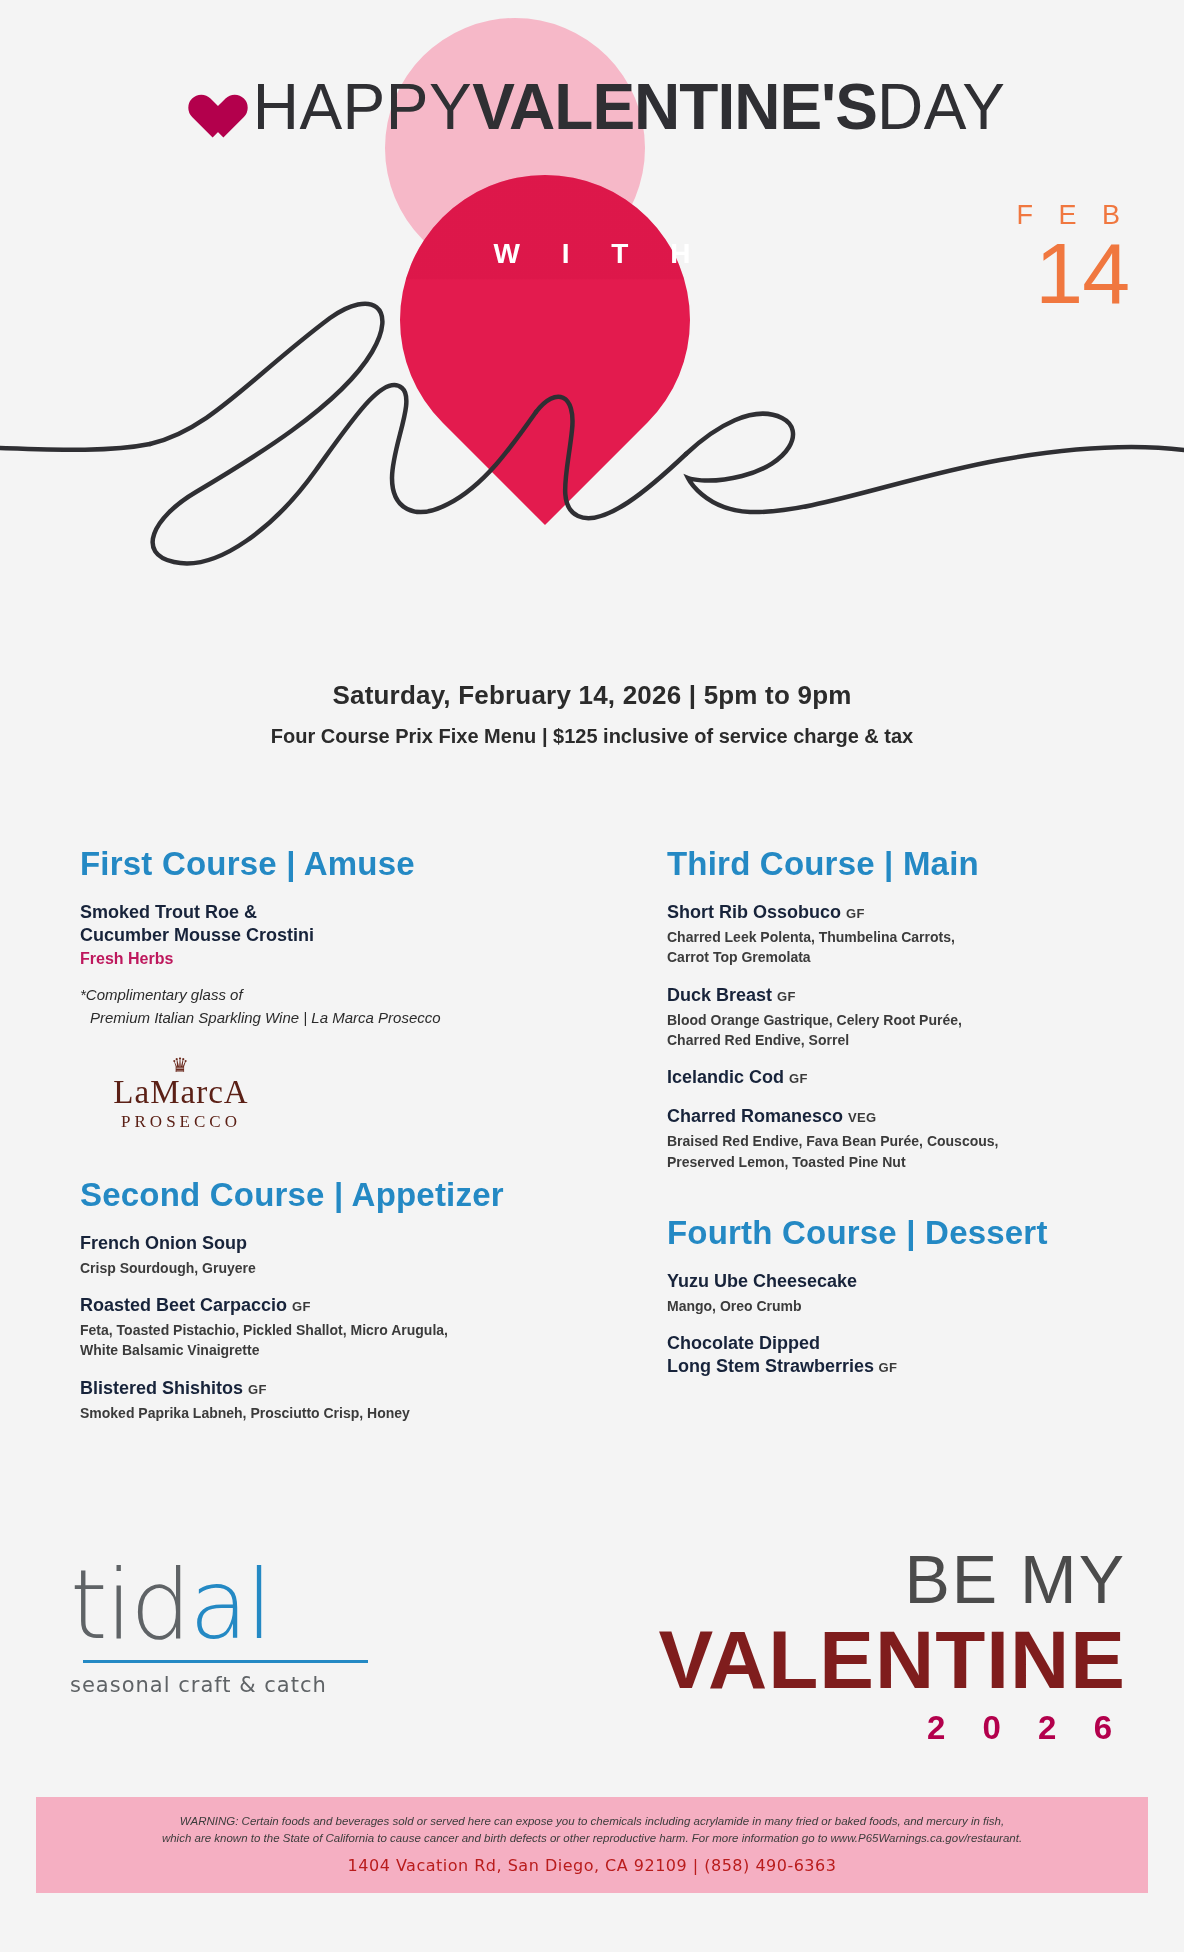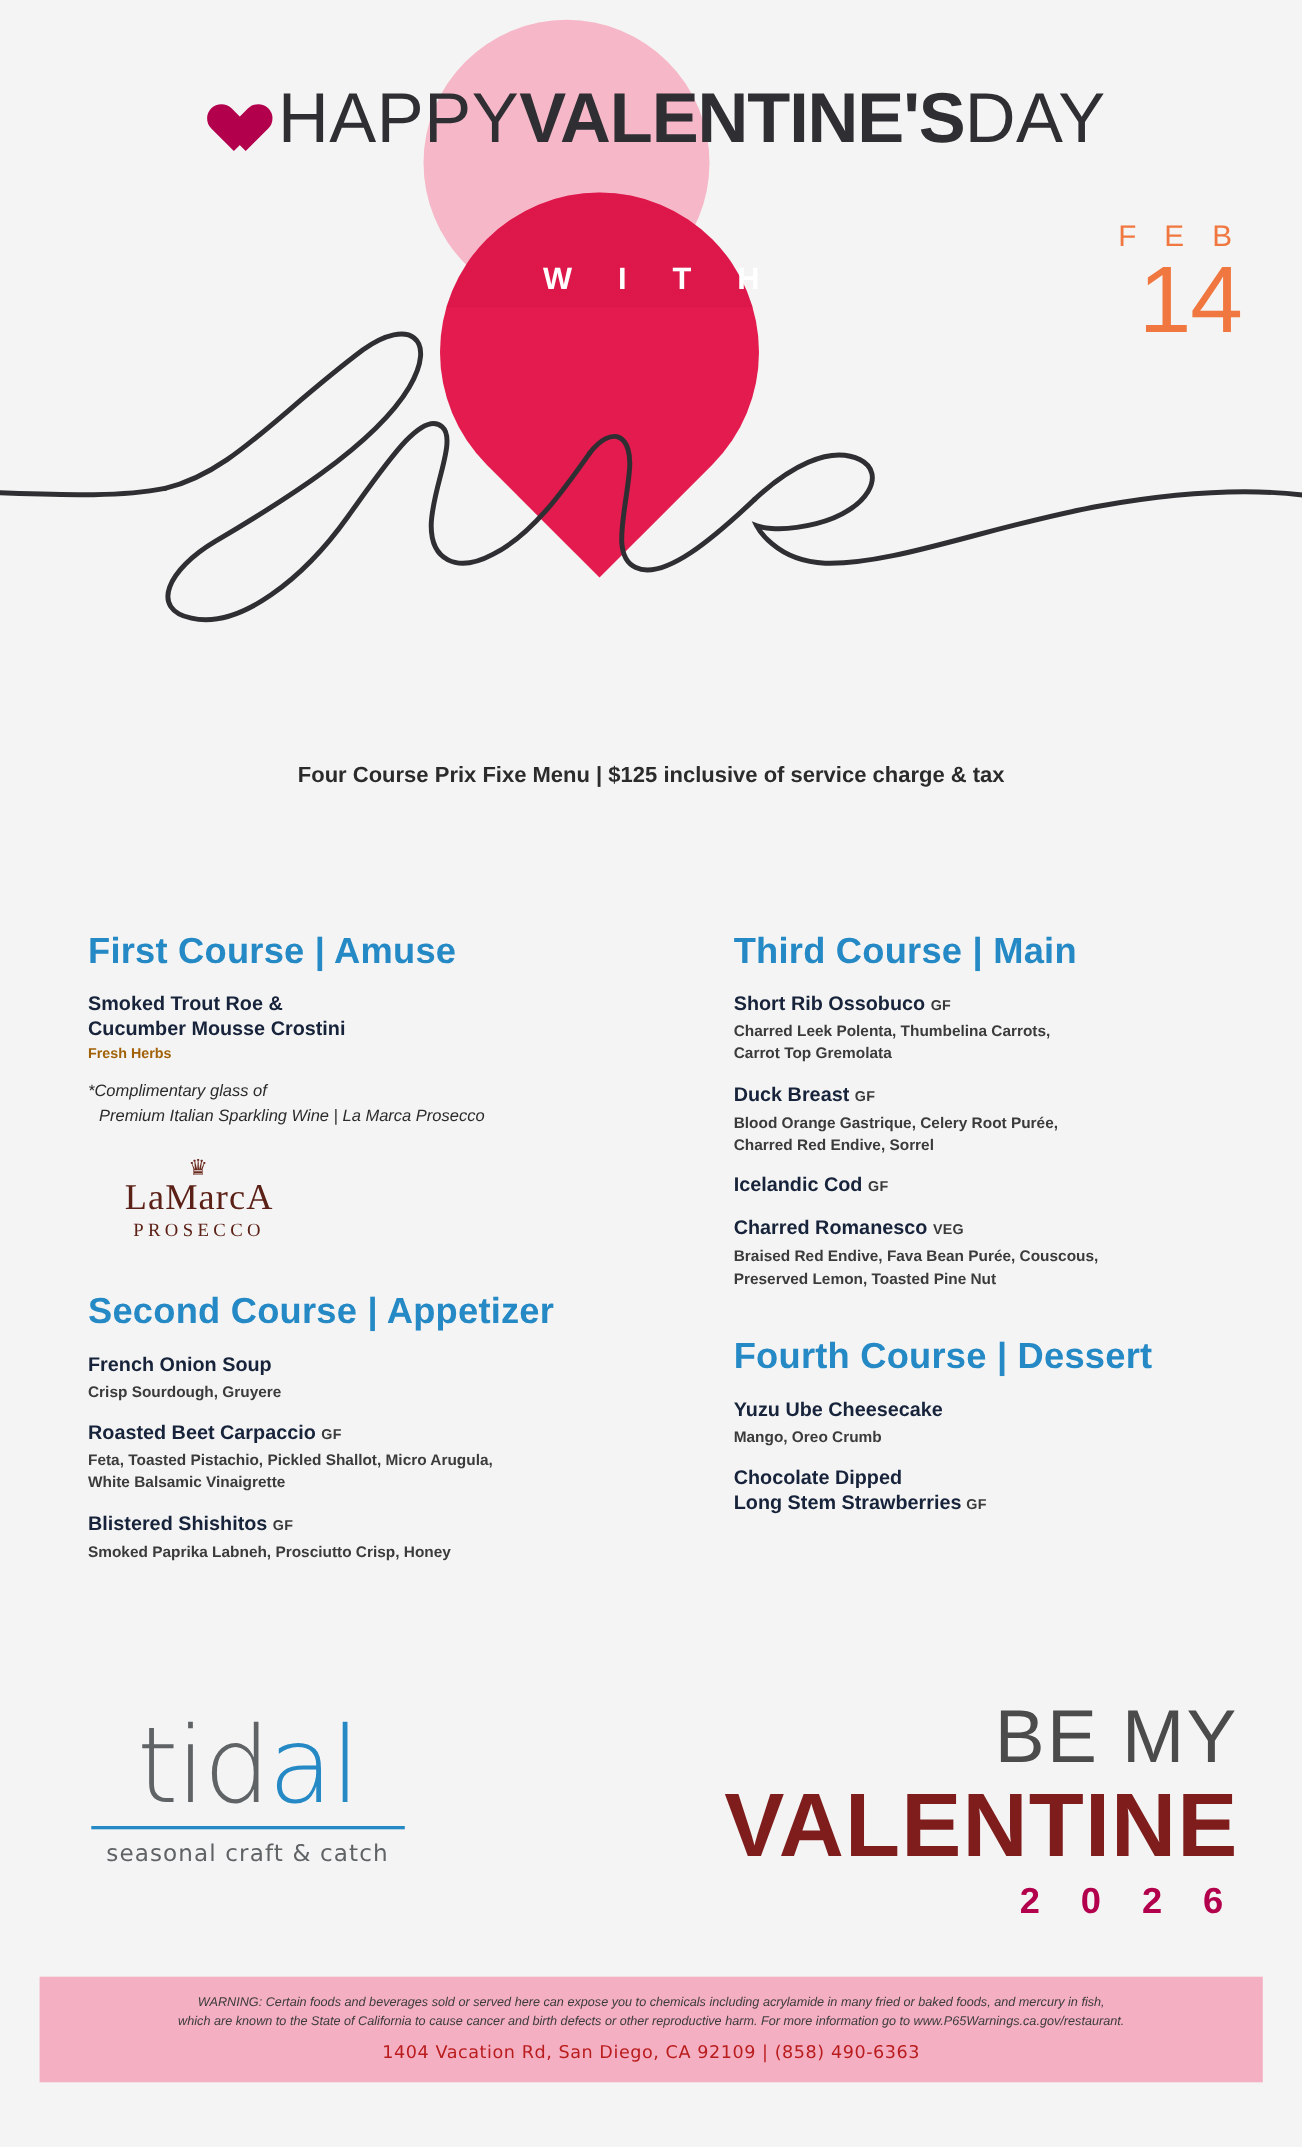--- a/index.html
+++ b/index.html
@@ -210,23 +210,23 @@
     letter-spacing: 0.3px;
   }
   .dish-desc {
     font-size: 14px;
     font-weight: 700;
     color: #3b3b3b;
     line-height: 1.45;
     margin-top: 3px;
   }
   .dish-sub {
-    font-size: 13px;
-    font-weight: 700;
-    color: #a16207;
+    font-size: 16px;
+    font-weight: 700;
+    color: #be185d;
     margin-top: 3px;
   }
   .complimentary {
     font-size: 15px;
     font-style: italic;
     color: #2b2b2b;
     margin-top: 10px;
     line-height: 1.5;
   }
   .complimentary .indent {
@@ -269,21 +269,20 @@
     top: 1545px;
     left: 0;
     width: 1184px;
     height: 230px;
   }
   .tidal {
     position: absolute;
     left: 70px;
     top: 10px;
     width: 310px;
-    text-align: center;
   }
   .tidal-word {
     font-size: 96px;
     font-weight: 300;
     color: #5f6366;
     letter-spacing: -2px;
     line-height: 1.05;
     font-family: "DejaVu Sans", sans-serif;
   }
   .tidal-word .blue {
@@ -380,20 +379,21 @@
     <g fill="none" stroke="#2f2f33" stroke-width="4.5" stroke-linecap="round">
       <path d="M0 148 C 60 150, 110 152, 150 144"></path>
       <path d="M150 144 C 210 130, 250 78, 330 18 C 372 -12, 398 8, 372 52 C 340 106, 250 160, 196 192 C 152 218, 136 254, 174 262 C 218 272, 276 226, 316 170 C 352 120, 384 72, 402 88 C 416 100, 392 146, 392 178 C 392 208, 414 222, 448 204 C 484 186, 512 146, 536 112"></path>
       <path d="M536 112 C 556 86, 576 94, 572 130 C 568 170, 556 206, 578 216 C 604 228, 650 188, 686 154"></path>
       <path d="M686 154 C 716 126, 754 104, 782 118 C 806 130, 790 164, 742 176 C 706 185, 688 178, 688 178 C 688 178, 704 210, 750 212 C 812 214, 900 178, 1000 160 C 1090 144, 1150 146, 1184 150"></path>
     </g>
   </svg>
 </div>
 
 <div class="event-info">
+  <div class="event-line1">Saturday, February 14, 2026 | 5pm to 9pm</div>
   <div class="event-line2">Four Course Prix Fixe Menu | $125 inclusive of service charge &amp; tax</div>
 </div>
 
 <div class="menu">
 
   <div class="col-left">
 
     <div>
       <div class="course-head">First Course | Amuse</div>
 

